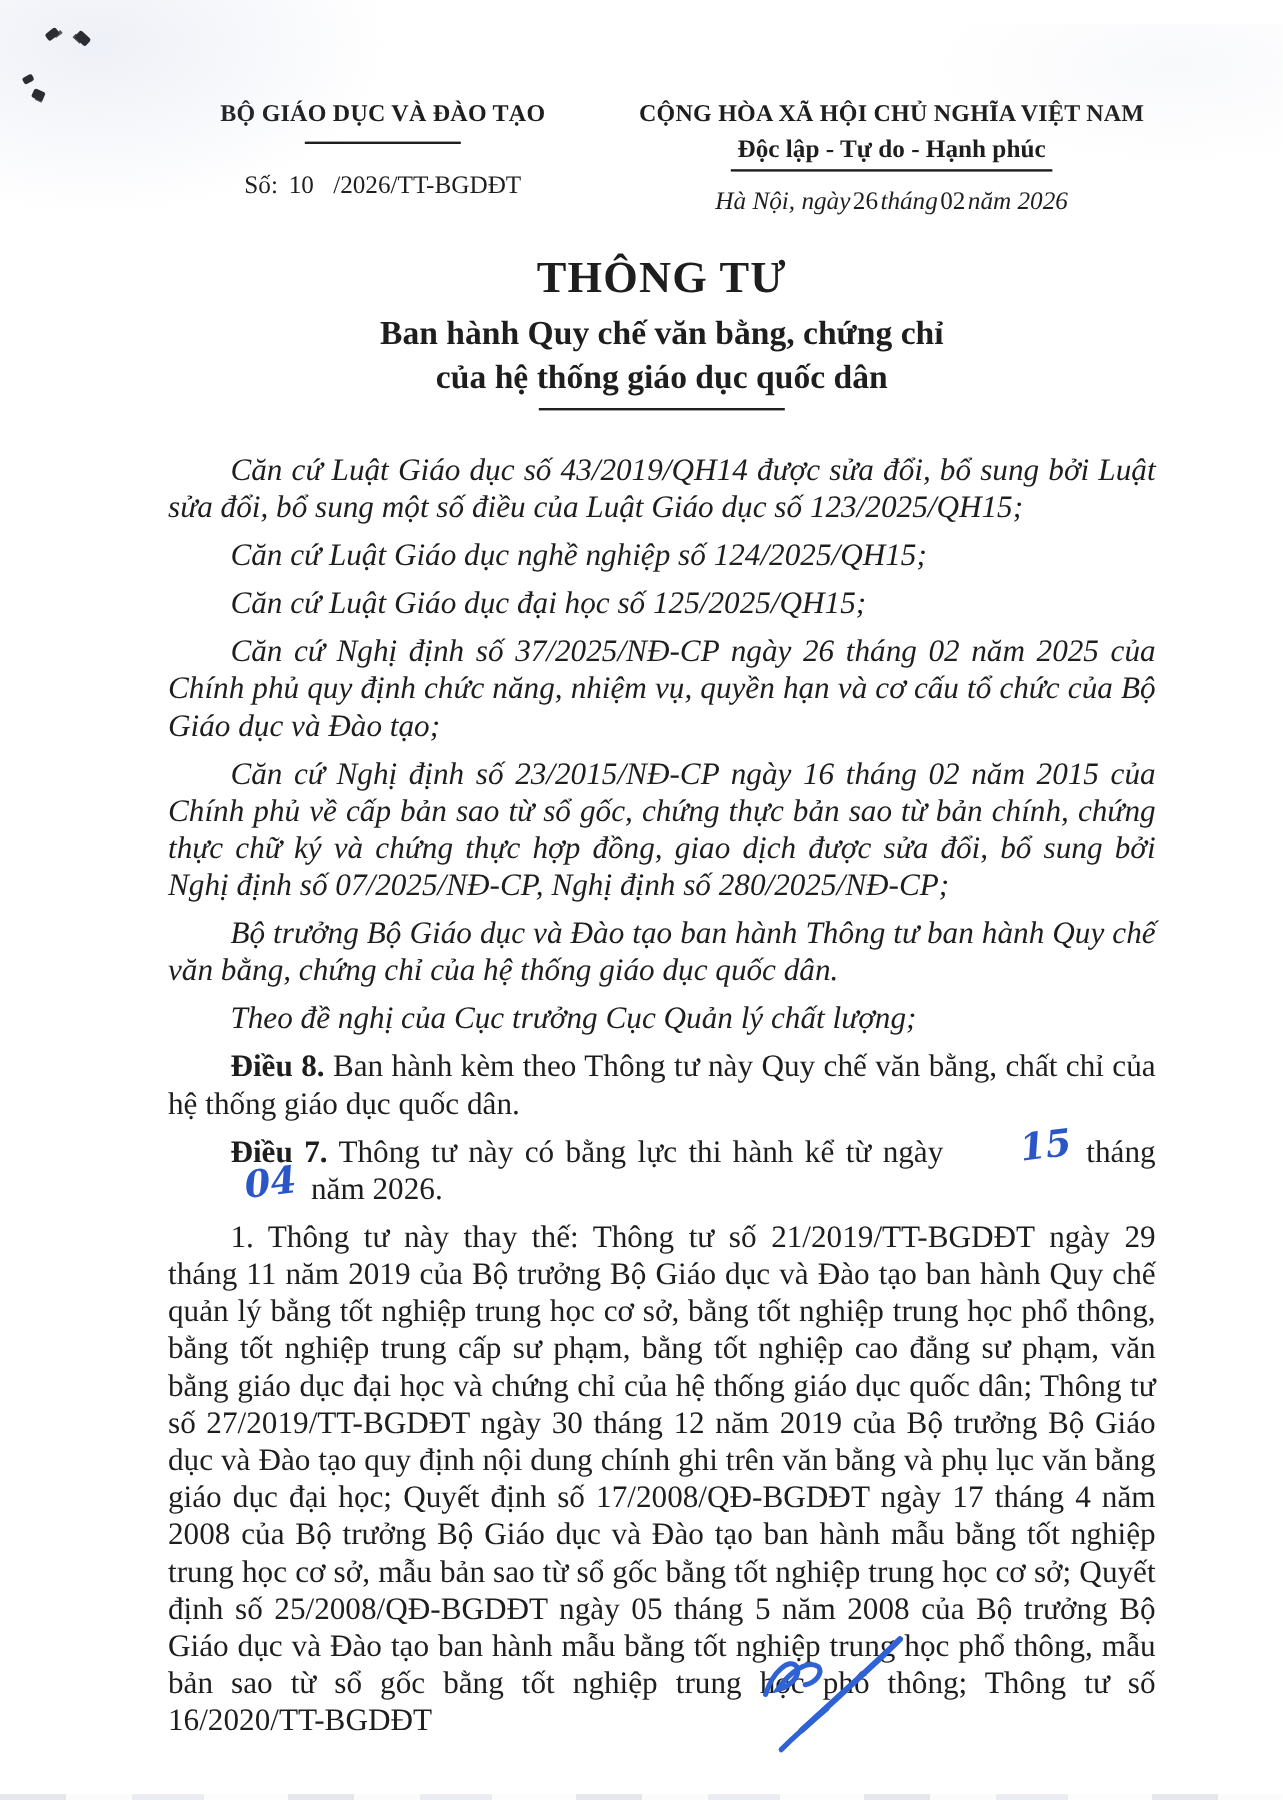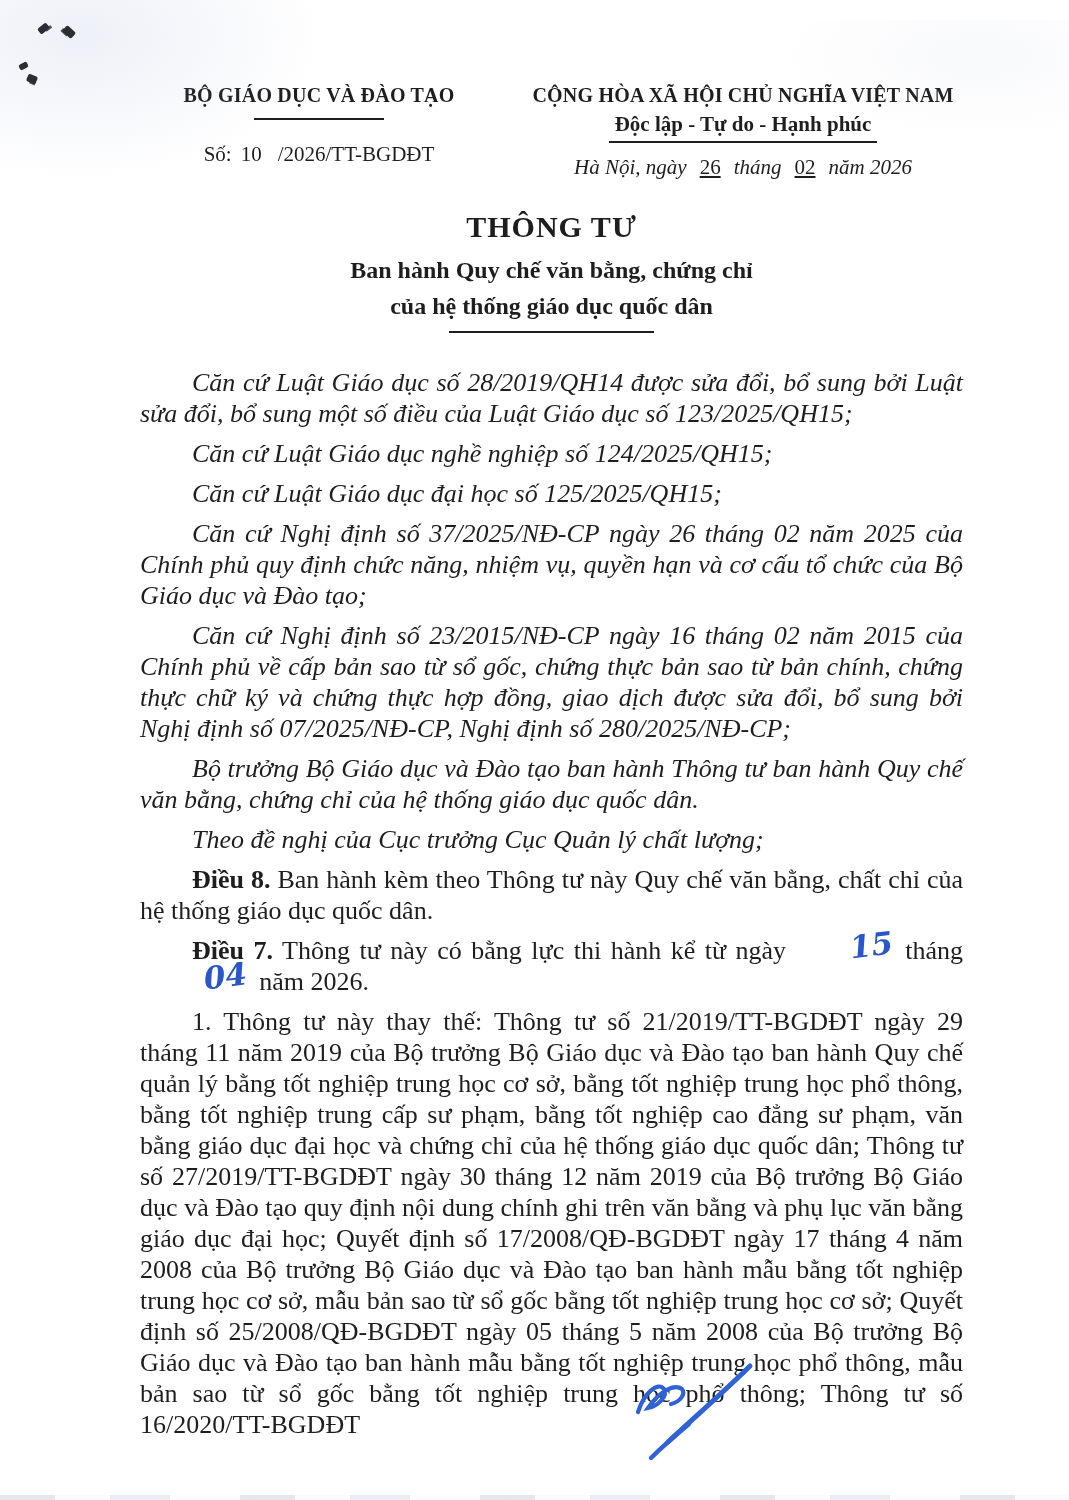--- a/index.html
+++ b/index.html
@@ -38,25 +38,25 @@
   .hdr-left{margin-left:158px;width:322px;text-align:center;flex:none;}
   .hdr-right{margin-left:28px;width:470px;text-align:center;flex:none;}
   .ministry{font-weight:bold;font-size:20px;letter-spacing:.2px;}
   .ministry-rule{width:130px;height:2px;background:#1e1e1e;margin:11px auto 0;}
   .doc-number{margin-top:22px;font-size:21px;}
   .doc-number .num{margin:0 16px 0 9px;}
   .national{font-weight:bold;font-size:20px;letter-spacing:.2px;}
   .motto{display:inline-block;font-weight:bold;font-size:21px;margin-top:5px;
          border-bottom:2px solid #1e1e1e;padding:0 6px 4px;}
   .place-date{margin-top:12px;font-style:italic;font-size:21px;}
-  .place-date .fill{font-style:normal;margin:0 13px;text-decoration:underline;}
+  .place-date .fill{font-style:normal;margin:0 2px;}
   
   .title-block{margin:30px 106px 0 140px;text-align:center;}
-  .doc-type{font-weight:bold;font-size:30px;letter-spacing:1px;}
-  .subtitle{font-weight:bold;font-size:24px;line-height:36px;margin-top:8px;}
+  .doc-type{font-weight:bold;font-size:37px;letter-spacing:1px;}
+  .subtitle{font-weight:bold;font-size:28px;line-height:36px;margin-top:8px;}
   .title-rule{width:205px;height:2px;background:#1e1e1e;margin:7px auto 0;}
   
   .doc-body{margin:34px 106px 0 140px;font-size:26px;line-height:31px;}
   .doc-body p{margin:0 0 9px;text-indent:52px;text-align:justify;}
   .citation{font-style:italic;}
   .article-label{font-weight:bold;}
   .hand-blue{
     font-family:"DejaVu Serif", serif;
     font-style:italic;font-weight:bold;
     color:#2a56c8;font-size:31px;line-height:0;
@@ -94,21 +94,21 @@
   <div class="title-block">
     <div class="doc-type">THÔNG TƯ</div>
     <div class="subtitle">
       <div>Ban hành Quy chế văn bằng, chứng chỉ</div>
       <div>của hệ thống giáo dục quốc dân</div>
     </div>
     <div class="title-rule"></div>
   </div>
 
   <div class="doc-body">
-    <p class="citation">Căn cứ Luật Giáo dục số 28/2019/QH14 được sửa đổi, bổ sung bởi Luật sửa đổi, bổ sung một số điều của Luật Giáo dục số 123/2025/QH15;</p>
+    <p class="citation">Căn cứ Luật Giáo dục số 43/2019/QH14 được sửa đổi, bổ sung bởi Luật sửa đổi, bổ sung một số điều của Luật Giáo dục số 123/2025/QH15;</p>
     <p class="citation">Căn cứ Luật Giáo dục nghề nghiệp số 124/2025/QH15;</p>
     <p class="citation">Căn cứ Luật Giáo dục đại học số 125/2025/QH15;</p>
     <p class="citation">Căn cứ Nghị định số 37/2025/NĐ-CP ngày 26 tháng 02 năm 2025 của Chính phủ quy định chức năng, nhiệm vụ, quyền hạn và cơ cấu tổ chức của Bộ Giáo dục và Đào tạo;</p>
     <p class="citation">Căn cứ Nghị định số 23/2015/NĐ-CP ngày 16 tháng 02 năm 2015 của Chính phủ về cấp bản sao từ sổ gốc, chứng thực bản sao từ bản chính, chứng thực chữ ký và chứng thực hợp đồng, giao dịch được sửa đổi, bổ sung bởi Nghị định số 07/2025/NĐ-CP, Nghị định số 280/2025/NĐ-CP;</p>
     <p class="citation">Bộ trưởng Bộ Giáo dục và Đào tạo ban hành Thông tư ban hành Quy chế văn bằng, chứng chỉ của hệ thống giáo dục quốc dân.</p>
     <p class="citation">Theo đề nghị của Cục trưởng Cục Quản lý chất lượng;</p>
 
     <p><span class="article-label">Điều 8.</span><span> Ban hành kèm theo Thông tư này Quy chế văn bằng, chất chỉ của hệ thống giáo dục quốc dân.</span></p>
 
     <p><span class="article-label">Điều 7.</span><span> Thông tư này có bằng lực thi hành kể từ ngày</span><span class="hand-blue">15</span><span>tháng</span><span class="hand-blue">04</span><span>năm 2026.</span></p>

